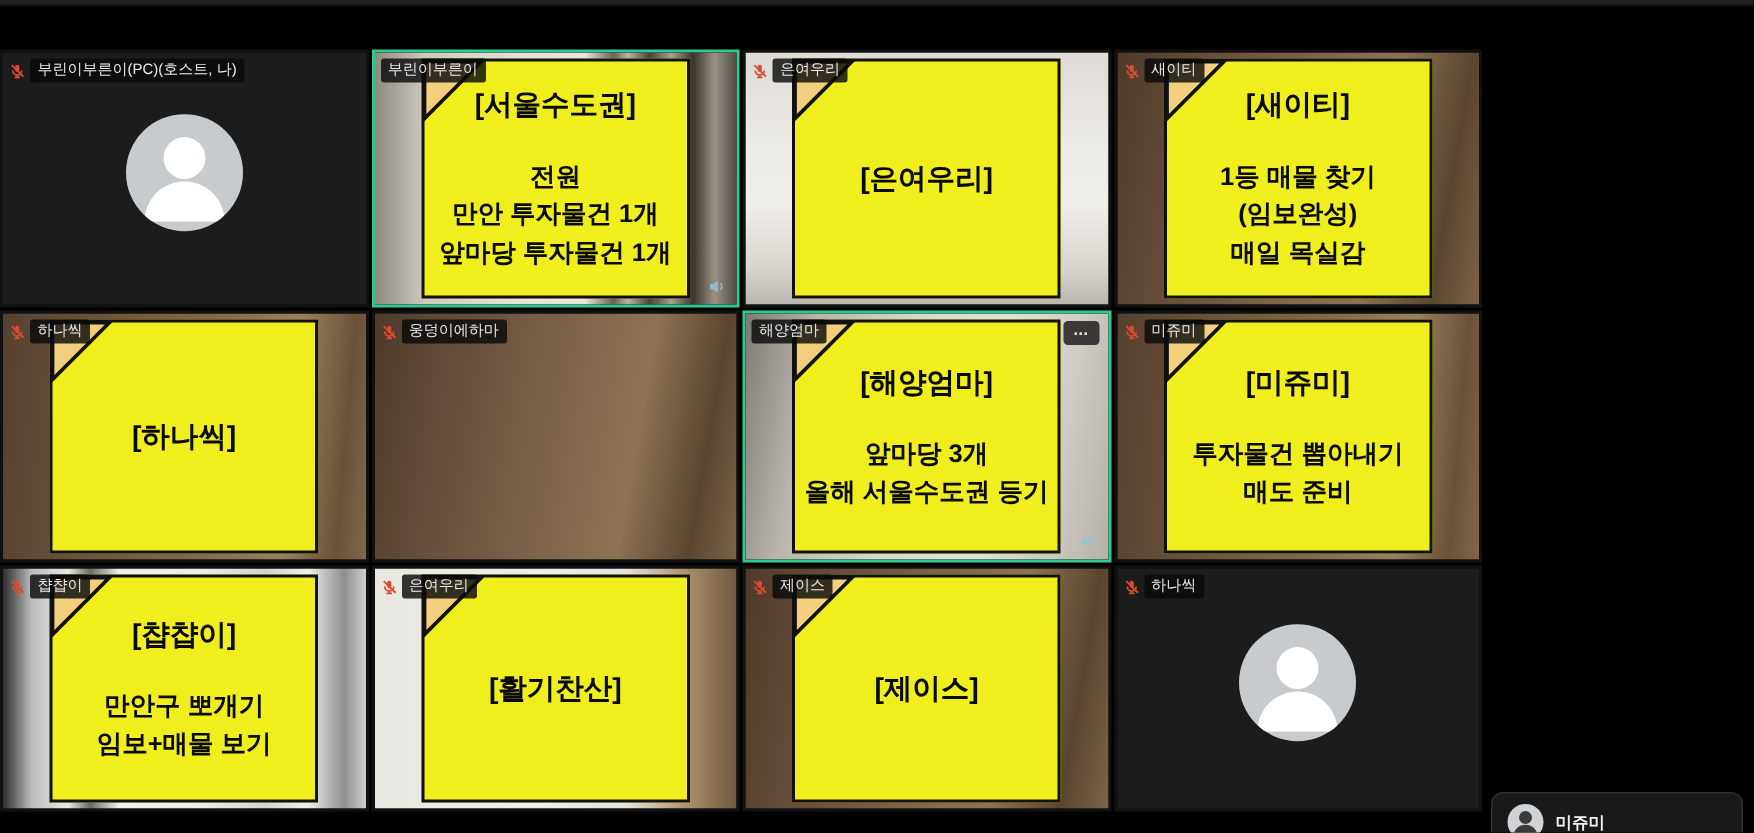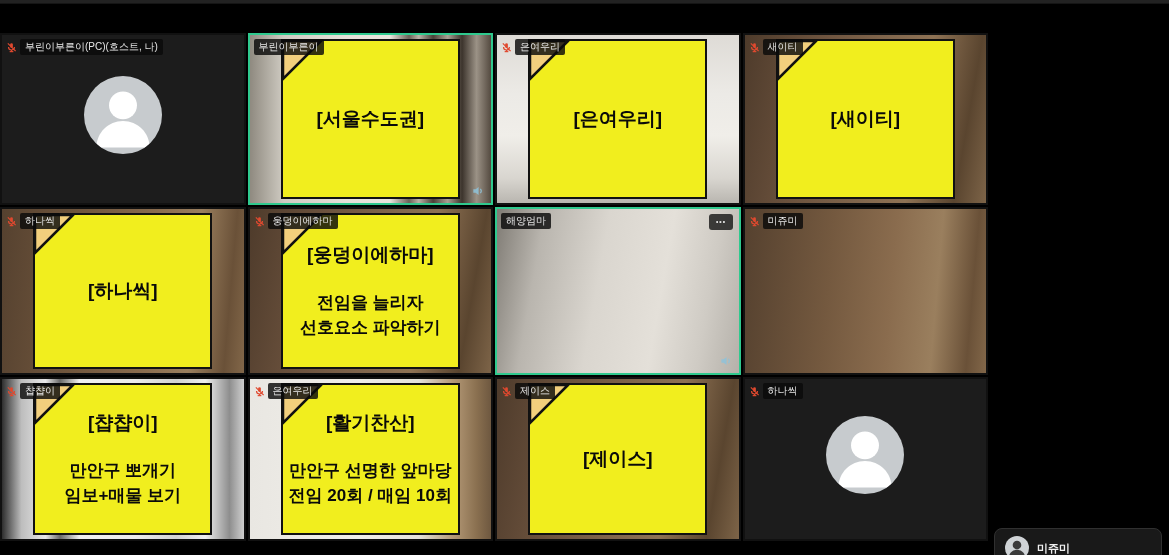--- a/index.html
+++ b/index.html
@@ -90,20 +90,23 @@
     </div>
   </div>
 
   <div class="tile active">
     <div class="vid bg-mall1"></div>
     <div class="note">
       <svg class="fold" width="42" height="42">
           <path d="M40 2 L2 40 L2 2 Z" fill="#f2cf7d" stroke="#111" stroke-width="2.5"></path>
         </svg>
       <div class="ttl">[서울수도권]</div>
+      <div class="bdy">전원
+만안 투자물건 1개
+앞마당 투자물건 1개</div>
     </div>
     <div class="namebar">
       <span class="nm">부린이부른이</span>
     </div>
     <svg class="audio-ind" width="14" height="14" viewBox="0 0 24 24" fill="#8fc3da">
         <path d="M4 9h4l5-4v14l-5-4H4z"></path>
         <path d="M16 8.5a5 5 0 0 1 0 7" stroke="#8fc3da" stroke-width="2" fill="none"></path>
       </svg>
   </div>
 
@@ -127,20 +130,23 @@
     </div>
   </div>
 
   <div class="tile">
     <div class="vid bg-brown"></div>
     <div class="note">
       <svg class="fold" width="42" height="42">
           <path d="M40 2 L2 40 L2 2 Z" fill="#f2cf7d" stroke="#111" stroke-width="2.5"></path>
         </svg>
       <div class="ttl">[새이티]</div>
+      <div class="bdy">1등 매물 찾기
+(임보완성)
+매일 목실감</div>
     </div>
     <div class="namebar">
       <svg class="mic" width="11" height="11" viewBox="0 0 24 24" fill="none" stroke="#e0492f" stroke-width="2.6">
           <rect x="9" y="2.5" width="6" height="10.5" rx="3" fill="#e0492f" stroke="none"></rect>
           <path d="M5.5 11a6.5 6.5 0 0 0 13 0"></path>
           <path d="M12 17.5v3.5"></path>
           <path d="M8 21h8"></path>
           <path d="M4 3l17 17" stroke="#e0492f"></path>
         </svg>
       <span class="nm">새이티</span>
@@ -162,54 +168,62 @@
           <path d="M12 17.5v3.5"></path>
           <path d="M8 21h8"></path>
           <path d="M4 3l17 17" stroke="#e0492f"></path>
         </svg>
       <span class="nm">하나씩</span>
     </div>
   </div>
 
   <div class="tile">
     <div class="vid bg-brown"></div>
-    <div class="note">
-      <svg class="fold" width="42" height="42">
-          <path d="M40 2 L2 40 L2 2 Z" fill="#f2cf7d" stroke="#111" stroke-width="2.5"></path>
-        </svg>
-      <div class="ttl">[웅덩이에하마]</div>
-      <div class="bdy">전임을 늘리자
-선호요소 파악하기</div>
-    </div>
     <div class="namebar">
       <svg class="mic" width="11" height="11" viewBox="0 0 24 24" fill="none" stroke="#e0492f" stroke-width="2.6">
           <rect x="9" y="2.5" width="6" height="10.5" rx="3" fill="#e0492f" stroke="none"></rect>
           <path d="M5.5 11a6.5 6.5 0 0 0 13 0"></path>
           <path d="M12 17.5v3.5"></path>
           <path d="M8 21h8"></path>
           <path d="M4 3l17 17" stroke="#e0492f"></path>
         </svg>
       <span class="nm">웅덩이에하마</span>
     </div>
   </div>
 
   <div class="tile active">
     <div class="vid bg-mall2"></div>
+    <div class="note">
+      <svg class="fold" width="42" height="42">
+          <path d="M40 2 L2 40 L2 2 Z" fill="#f2cf7d" stroke="#111" stroke-width="2.5"></path>
+        </svg>
+      <div class="ttl">[해양엄마]</div>
+      <div class="bdy">앞마당 3개
+올해 서울수도권 등기</div>
+    </div>
     <div class="namebar">
       <span class="nm">해양엄마</span>
     </div>
     <div class="more-btn">...</div>
     <svg class="audio-ind" width="14" height="14" viewBox="0 0 24 24" fill="#8fc3da">
         <path d="M4 9h4l5-4v14l-5-4H4z"></path>
         <path d="M16 8.5a5 5 0 0 1 0 7" stroke="#8fc3da" stroke-width="2" fill="none"></path>
       </svg>
   </div>
 
   <div class="tile">
     <div class="vid bg-brown2"></div>
+    <div class="note">
+      <svg class="fold" width="42" height="42">
+          <path d="M40 2 L2 40 L2 2 Z" fill="#f2cf7d" stroke="#111" stroke-width="2.5"></path>
+        </svg>
+      <div class="ttl">[미쥬미]</div>
+      <div class="bdy">투자물건 뽑아내기
+매도 준비</div>
+    </div>
     <div class="namebar">
       <svg class="mic" width="11" height="11" viewBox="0 0 24 24" fill="none" stroke="#e0492f" stroke-width="2.6">
           <rect x="9" y="2.5" width="6" height="10.5" rx="3" fill="#e0492f" stroke="none"></rect>
           <path d="M5.5 11a6.5 6.5 0 0 0 13 0"></path>
           <path d="M12 17.5v3.5"></path>
           <path d="M8 21h8"></path>
           <path d="M4 3l17 17" stroke="#e0492f"></path>
         </svg>
       <span class="nm">미쥬미</span>
     </div>
@@ -237,22 +251,20 @@
     </div>
   </div>
 
   <div class="tile">
     <div class="vid bg-shelf"></div>
     <div class="note">
       <svg class="fold" width="42" height="42">
           <path d="M40 2 L2 40 L2 2 Z" fill="#f2cf7d" stroke="#111" stroke-width="2.5"></path>
         </svg>
       <div class="ttl">[활기찬산]</div>
-      <div class="bdy">만안구 선명한 앞마당
-전임 20회 / 매임 10회</div>
     </div>
     <div class="namebar">
       <svg class="mic" width="11" height="11" viewBox="0 0 24 24" fill="none" stroke="#e0492f" stroke-width="2.6">
           <rect x="9" y="2.5" width="6" height="10.5" rx="3" fill="#e0492f" stroke="none"></rect>
           <path d="M5.5 11a6.5 6.5 0 0 0 13 0"></path>
           <path d="M12 17.5v3.5"></path>
           <path d="M8 21h8"></path>
           <path d="M4 3l17 17" stroke="#e0492f"></path>
         </svg>
       <span class="nm">은여우리</span>

